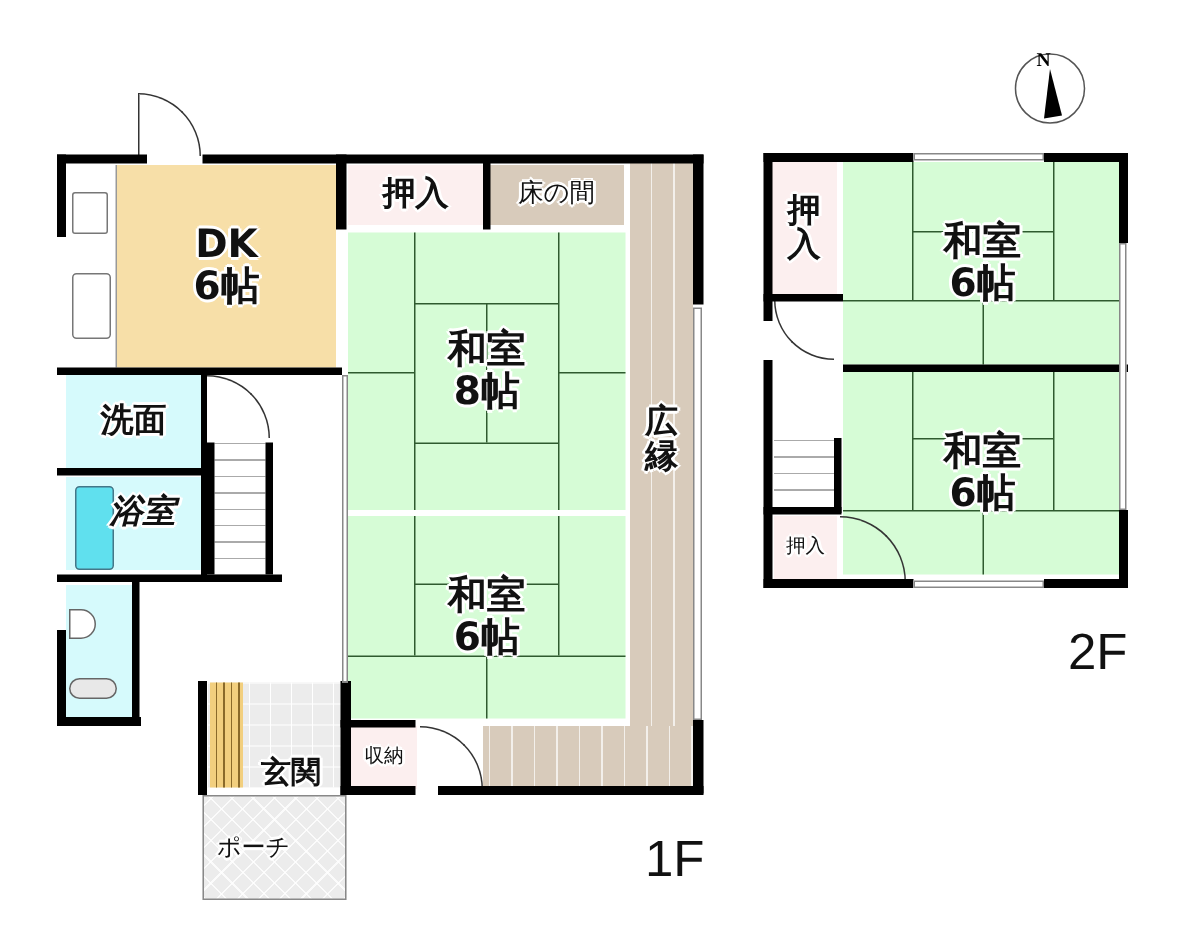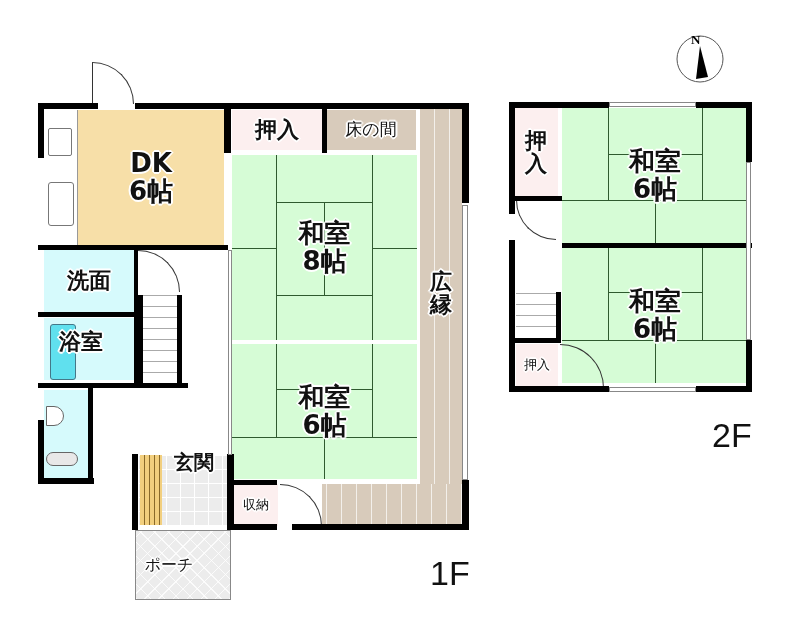--- a/index.html
+++ b/index.html
@@ -48,32 +48,32 @@
     <span>6帖</span>
   </div>
 
   <div class="door-arc" style="left:92px;top:62px;width:42px;height:42px;border-radius:0 42px 0 0;border-left:1.5px solid #333;border-bottom:none;"></div>
 
   <div class="abs wash" style="left:44px;top:250px;width:90px;height:62px;"></div>
   <div class="room-label" style="left:44px;top:250px;width:90px;height:62px;font-size:22px;">洗面</div>
 
   <div class="abs wash" style="left:44px;top:318px;width:90px;height:62px;"></div>
   <div class="abs" style="left:50px;top:324px;width:26px;height:56px;background:#60e0ee;border:1px solid #478;border-radius:3px;"></div>
-  <div class="room-label" style="left:36px;top:318px;width:90px;height:47px;font-size:22px;">浴室</div>
+  <div class="room-label" style="left:50px;top:318px;width:90px;height:47px;font-size:22px;font-style:italic;">浴室</div>
 
   <div class="abs wash" style="left:44px;top:390px;width:46px;height:90px;"></div>
   <div class="abs" style="left:46px;top:406px;width:18px;height:20px;background:#fff;border:1px solid #666;border-radius:0 10px 10px 0;"></div>
   <div class="abs" style="left:46px;top:452px;width:32px;height:14px;background:#e8e8e8;border:1px solid #666;border-radius:8px;"></div>
 
   <div class="abs" style="left:138px;top:295px;width:44px;height:88px;background:#fff;background-image:repeating-linear-gradient(0deg,transparent 0 10px,#aaa 10px 11px);border-left:5px solid #000;border-right:5px solid #000;"></div>
   <div class="door-arc" style="left:138px;top:250px;width:42px;height:42px;border-radius:0 42px 0 0;border-left:none;border-bottom:none;border-top:1px solid #333;"></div>
 
   <div class="abs genkan" style="left:138px;top:455px;width:90px;height:70px;"></div>
   <div class="abs step" style="left:140px;top:455px;width:22px;height:70px;"></div>
-  <div class="room-label" style="left:160px;top:432px;width:68px;height:60px;font-size:20px;">玄関</div>
+  <div class="room-label" style="left:160px;top:484px;width:68px;height:60px;font-size:20px;">玄関</div>
 
   <div class="abs porch" style="left:135px;top:530px;width:96px;height:70px;"></div>
   <div class="room-label" style="left:121px;top:530px;width:96px;height:70px;font-size:16px;font-weight:normal;">ポーチ</div>
 
   <div class="abs closet" style="left:232px;top:110px;width:90px;height:40px;"></div>
   <div class="room-label" style="left:232px;top:110px;width:90px;height:40px;font-size:22px;">押入</div>
 
   <div class="abs tokonoma" style="left:326px;top:110px;width:90px;height:40px;"></div>
   <div class="room-label" style="left:326px;top:110px;width:90px;height:40px;font-size:17px;font-weight:normal;">床の間</div>
 

